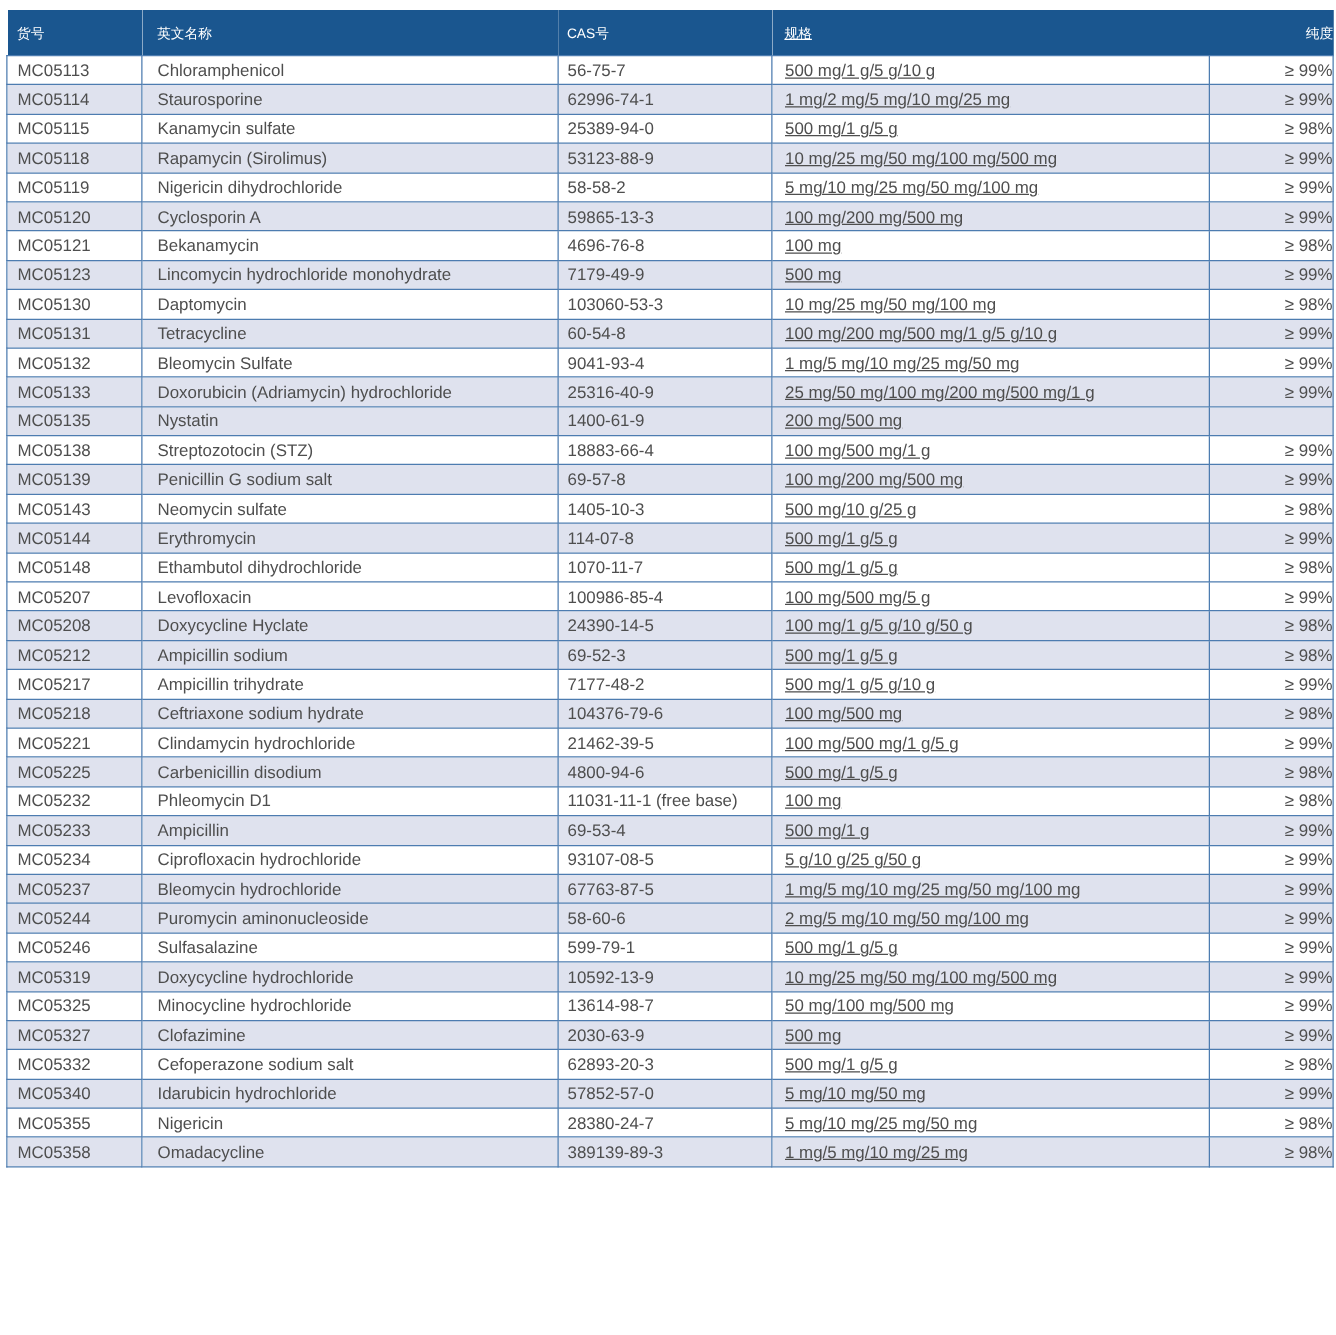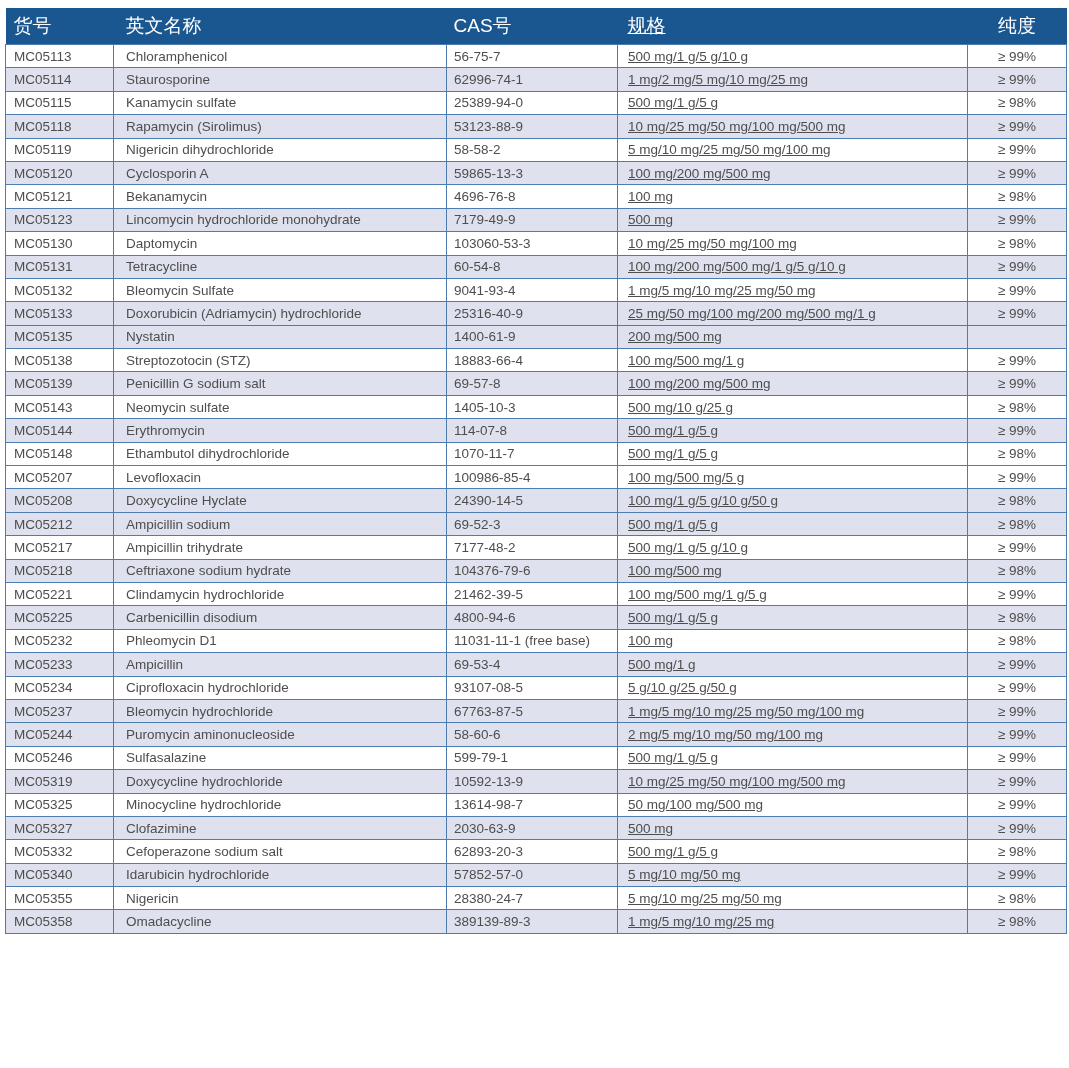--- a/index.html
+++ b/index.html
@@ -21,21 +21,21 @@
     width:1061px;
   }
   col.c1{width:108px;}
   col.c2{width:333px;}
   col.c3{width:171px;}
   col.c4{width:350px;}
   col.c5{width:99px;}
   thead th{
     background:var(--header-bg);
     color:var(--header-text);
-    font-size:19px;
+    font-size:11px;
     font-weight:normal;
     text-align:left;
     height:36px;
     padding:0;
     border:none;
     white-space:nowrap;
     overflow:hidden;
   }
   tbody td{
     border:1px solid var(--border-color);
@@ -46,21 +46,21 @@
     white-space:nowrap;
     overflow:hidden;
     background:#ffffff;
   }
   tbody tr.alt td{background:var(--row-alt-bg);}
   
   th.c1,td.col1{padding-left:8px;}
   th.c2,td.col2{padding-left:12px;}
   th.c3,td.col3{padding-left:7px;}
   th.c4,td.col4{padding-left:10px;text-decoration:underline;}
-  th.c5,td.col5{text-align:center;padding-left:0;}
+  th.c5,td.col5{text-align:right;padding-left:0;}
 </style>
 </head>
 <body>
 
 <div class="table-wrap">
   <table class="product-table">
     <colgroup>
       <col class="c1">
         <col class="c2">
         <col class="c3">

